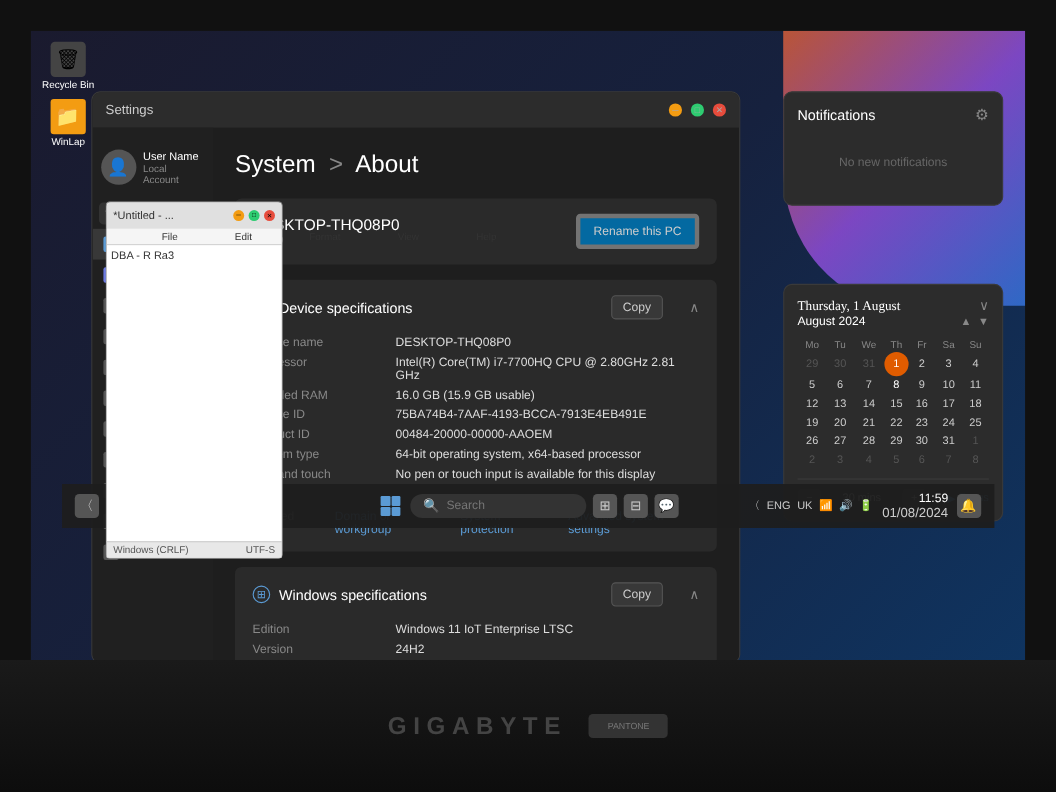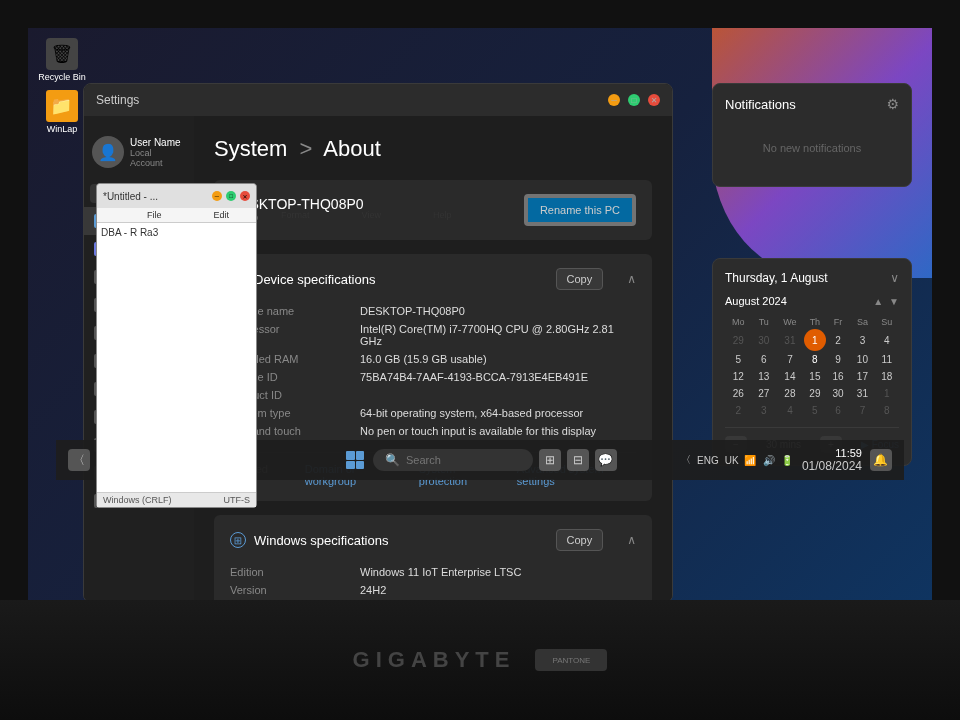--- a/index.html
+++ b/index.html
@@ -399,21 +399,21 @@
       width: 200px;
       background: #2c2c2c;
       border-radius: 8px;
       padding: 12px;
       border: 1px solid #3a3a3a;
     }
     .cal-header {
       display: flex;
       justify-content: space-between;
       align-items: flex-end;
-      margin-bottom: 10px;
+      font-family: Liberation Serif, serif;
     }
     .cal-date-label { font-size: 12px; color: #fff; font-weight: 500; }
     .cal-chevron { color: #888; font-size: 12px; cursor: pointer; }
     .cal-month-header {
       display: flex;
       justify-content: space-between;
       align-items: center;
       margin-bottom: 8px;
     }
     .cal-month { font-size: 11px; color: #fff; }
@@ -732,20 +732,21 @@
               <div class="spec-row">
                 <span class="spec-label">Installed RAM</span>
                 <span class="spec-value">16.0 GB (15.9 GB usable)</span>
               </div>
               <div class="spec-row">
                 <span class="spec-label">Device ID</span>
                 <span class="spec-value">75BA74B4-7AAF-4193-BCCA-7913E4EB491E</span>
               </div>
               <div class="spec-row">
                 <span class="spec-label">Product ID</span>
+                <span class="spec-value">00484-20000-00000-AAOEM</span>
               </div>
               <div class="spec-row">
                 <span class="spec-label">System type</span>
                 <span class="spec-value">64-bit operating system, x64-based processor</span>
               </div>
               <div class="spec-row">
                 <span class="spec-label">Pen and touch</span>
                 <span class="spec-value">No pen or touch input is available for this display</span>
               </div>
 
@@ -865,20 +866,29 @@
               <tr>
                 <td>12</td>
                 <td>13</td>
                 <td>14</td>
                 <td>15</td>
                 <td>16</td>
                 <td>17</td>
                 <td>18</td>
               </tr>
               <tr>
+                <td>19</td>
+                <td>20</td>
+                <td>21</td>
+                <td>22</td>
+                <td>23</td>
+                <td>24</td>
+                <td>25</td>
+              </tr>
+              <tr>
                 <td>26</td>
                 <td>27</td>
                 <td>28</td>
                 <td>29</td>
                 <td>30</td>
                 <td>31</td>
                 <td class="other-month">1</td>
               </tr>
               <tr>
                 <td class="other-month">2</td>

